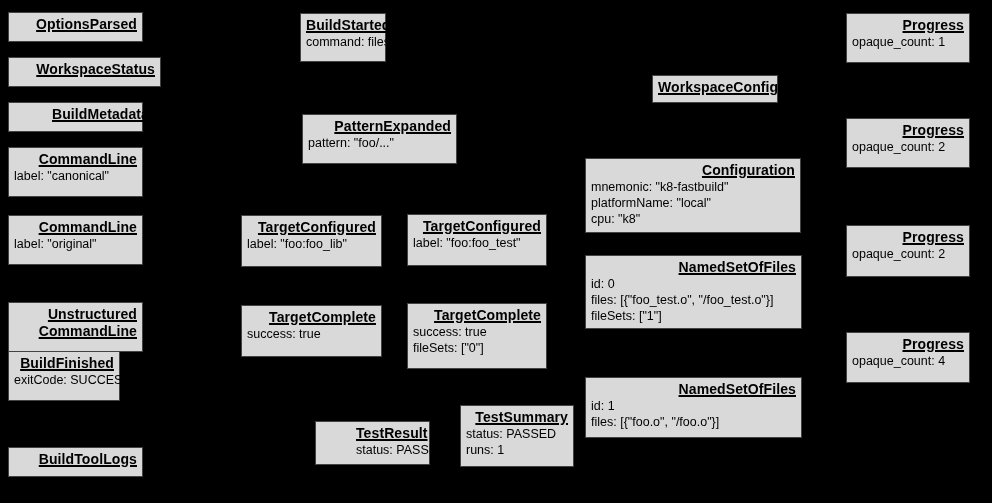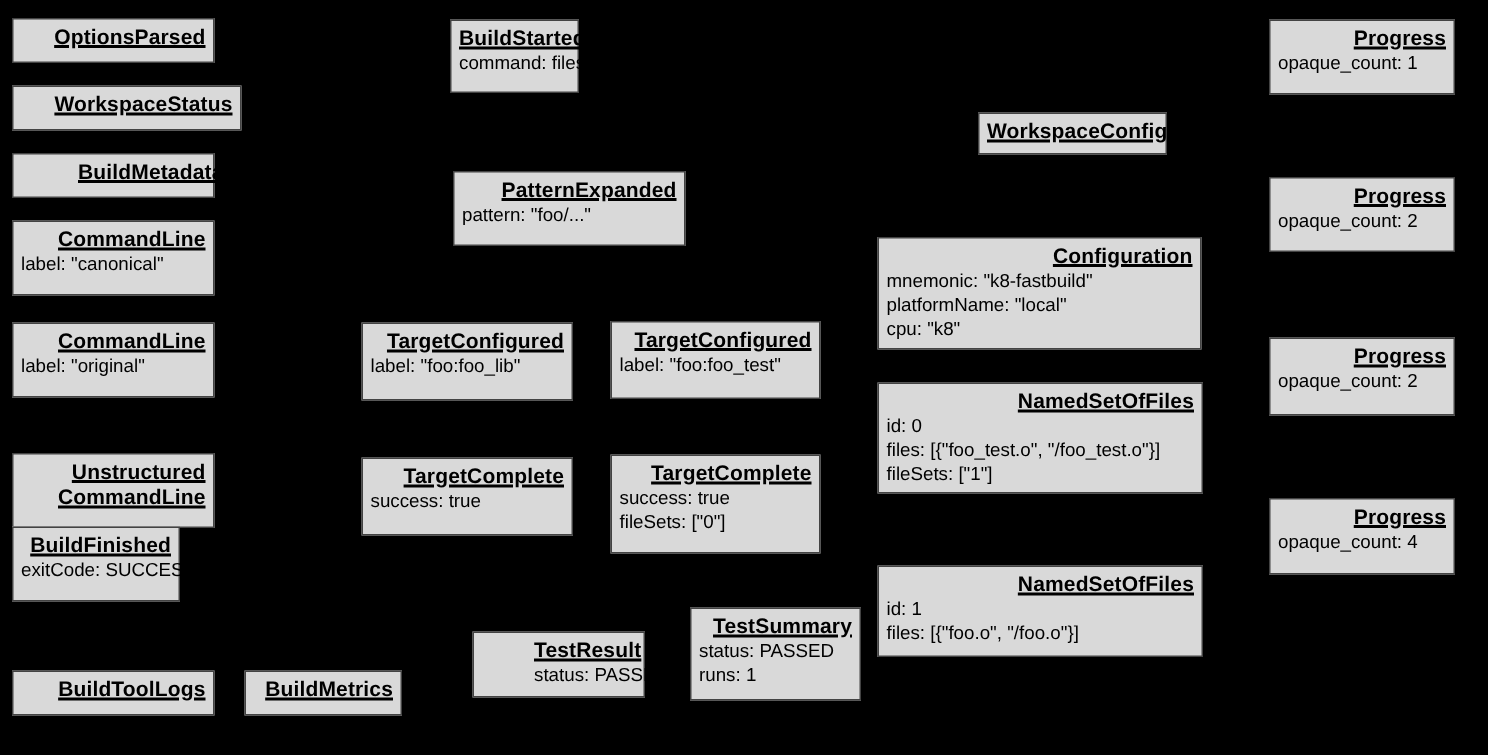--- a/index.html
+++ b/index.html
@@ -77,24 +77,20 @@
     <div class="node-body"></div>
   </div>
     <div class="node" style="left: 8px; top: 351px; width: 112px; min-height: 50px;">
     <div class="node-title">BuildFinished</div>
     <div class="node-body">
         <div class="node-line">exitCode: SUCCESS</div>
       </div>
   </div>
     <div class="node" style="left: 8px; top: 447px; width: 135px; min-height: 30px;">
     <div class="node-title">BuildToolLogs</div>
-    <div class="node-body"></div>
-  </div>
-    <div class="node" style="left: 163px; top: 447px; width: 105px; min-height: 30px;">
-    <div class="node-title">BuildMetrics</div>
     <div class="node-body"></div>
   </div>
     <div class="node" style="left: 300px; top: 13px; width: 86px; min-height: 49px;">
     <div class="node-title">BuildStarted</div>
     <div class="node-body">
         <div class="node-line">command: files</div>
       </div>
   </div>
     <div class="node" style="left: 302px; top: 114px; width: 155px; min-height: 50px;">
     <div class="node-title">PatternExpanded</div>

